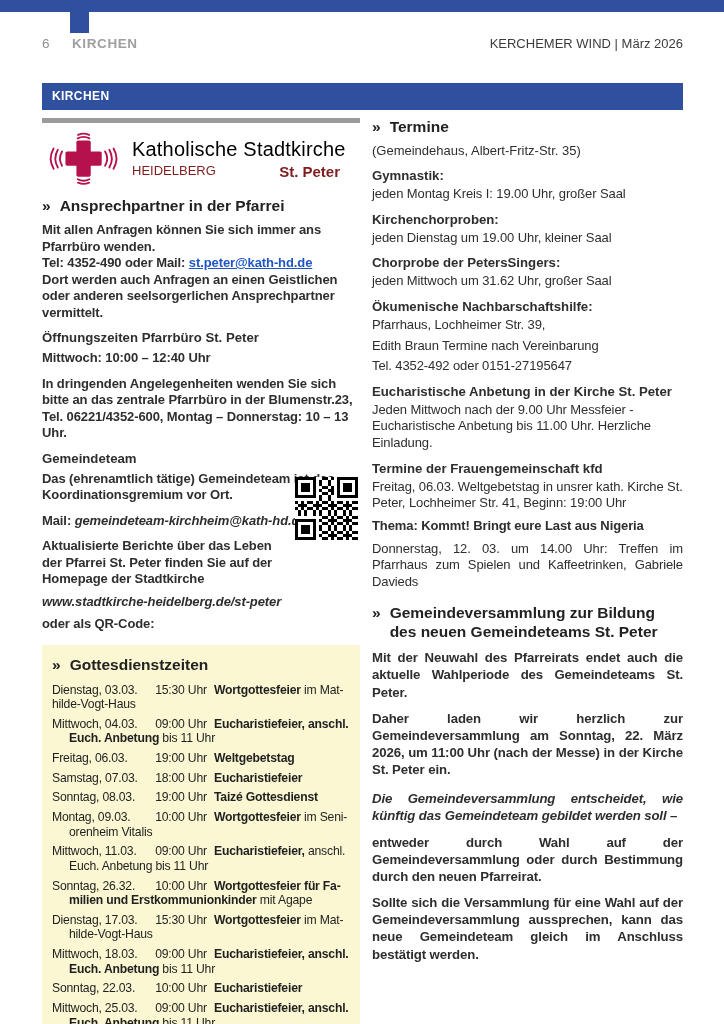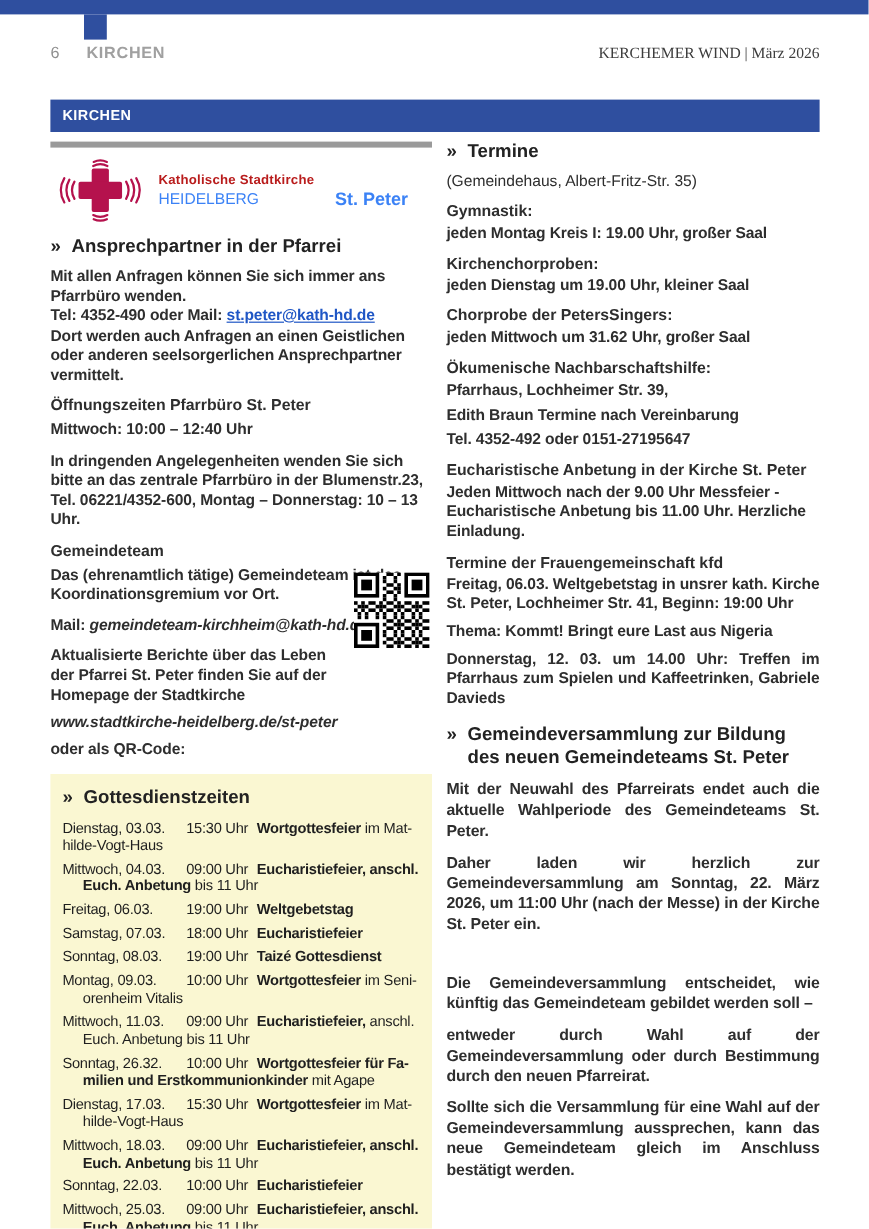--- a/index.html
+++ b/index.html
@@ -7,35 +7,35 @@
         font-family:"Liberation Sans",sans-serif;color:#2e2e2e;}
   .b{font-weight:bold;}
   .i{font-style:italic;}
 
   
   .topbar{position:absolute;top:0;left:0;width:724px;height:12px;background:#2f4f9f;}
   .toptab{position:absolute;top:12px;left:70px;width:19px;height:21px;background:#2f4f9f;}
   .hdr{position:absolute;top:36px;left:42px;width:641px;display:flex;align-items:baseline;}
   .pageno{color:#8f8f8f;font-size:13.5px;width:30px;}
   .hdr-section{color:#a0a0a0;font-size:13.5px;font-weight:bold;letter-spacing:.6px;}
-  .hdr-right{margin-left:auto;color:#3c3c3c;font-size:13px;font-family:Liberation Serif, serif;}
+  .hdr-right{margin-left:auto;color:#3c3c3c;font-size:13px;}
   .band{position:absolute;top:83px;left:42px;width:641px;height:27px;background:#2f4f9f;
         color:#fff;font-weight:bold;font-size:12px;line-height:27px;padding-left:10px;
         box-sizing:border-box;letter-spacing:.4px;}
 
   .cols{position:absolute;top:118px;left:42px;width:641px;display:flex;gap:12px;}
   .col-l{width:318px;flex:none;}
   .col-r{flex:1;min-width:0;}
 
   
   .rule{height:5px;background:#9a9a9a;margin-bottom:8px;}
   .logo{display:flex;align-items:center;gap:8px;margin:0 0 4px 2px;height:56px;}
   .logo svg{width:80px;height:54px;flex:none;}
-  .logo-l1{color:#b91c1c;font-weight:bold;font-size:11px;letter-spacing:.2px;}
-  .logo-l2{color:#3b82f6;font-size:13px;display:flex;justify-content:space-between;width:208px;margin-top:2px;gap:47px;}
+  .logo-l1{color:#000000;font-weight:normal;font-size:20px;letter-spacing:.2px;}
+  .logo-l2{color:#7f1d1d;font-size:13px;display:flex;justify-content:space-between;width:208px;margin-top:2px;gap:47px;}
   .logo-l2 .parish{font-weight:bold;font-size:15px;}
 
   .h2{font-size:15.5px;font-weight:bold;color:#222;display:flex;gap:9px;margin:10px 0 7px;}
   .h2 .mark{flex:none;}
   .p{font-size:13px;line-height:1.27;letter-spacing:-.1px;margin:0 0 9px;font-weight:bold;}
   .sub{font-size:13.2px;font-weight:bold;margin:7px 0 5px;}
   .link{color:#1f56c5;text-decoration:underline;cursor:pointer;}
   .team-wrap{position:relative;}
   .qr{position:absolute;right:2px;top:26px;width:63px;height:63px;}
 
@@ -45,27 +45,27 @@
   .svc-row{font-size:12.2px;letter-spacing:-.2px;line-height:1.2;margin-bottom:5px;color:#1f1f1f;}
   .svc-l1{white-space:nowrap;}
   .svc-date{display:inline-block;width:96px;}
   .svc-time{display:inline-block;width:66px;text-align:center;}
   .svc-l2.ind{padding-left:17px;}
 
   
   .loc{font-size:13px;margin:0 0 10px;}
   .termin{margin-bottom:9px;}
   .termin-title{font-size:13.2px;font-weight:bold;margin-bottom:3px;}
-  .termin p{font-size:13px;line-height:1.28;letter-spacing:-.1px;margin:0 0 4px;font-weight:bold;}
+  .termin p{font-size:13px;line-height:1.28;letter-spacing:-.1px;margin:0 0 4px;}
   .termin p.jb{font-weight:bold;margin:6px 0 6px;}
   .termin p.j{text-align:justify;}
   .asm-h{margin-top:14px;line-height:1.22;}
   .asm-p{font-size:13.2px;font-weight:bold;line-height:1.3;letter-spacing:-.1px;
          text-align:justify;margin:0 0 9px;}
-  .asm-p.gap{margin-top:32px;}
+  .asm-p.gap{margin-top:12px;font-style:italic;}
 </style>
 </head>
 <body>
 
 <div class="page">
 
   <div class="topbar"></div>
   <div class="toptab"></div>
 
   <div class="hdr">

